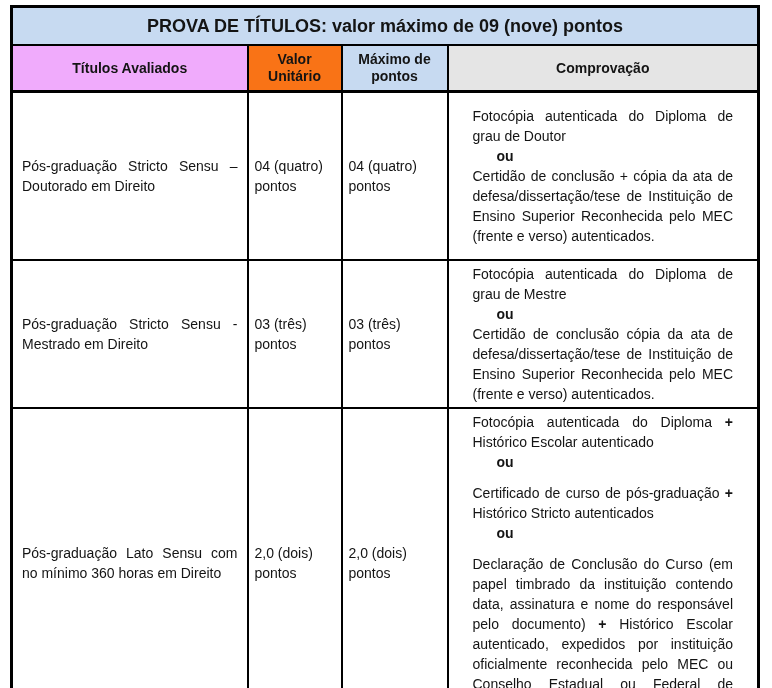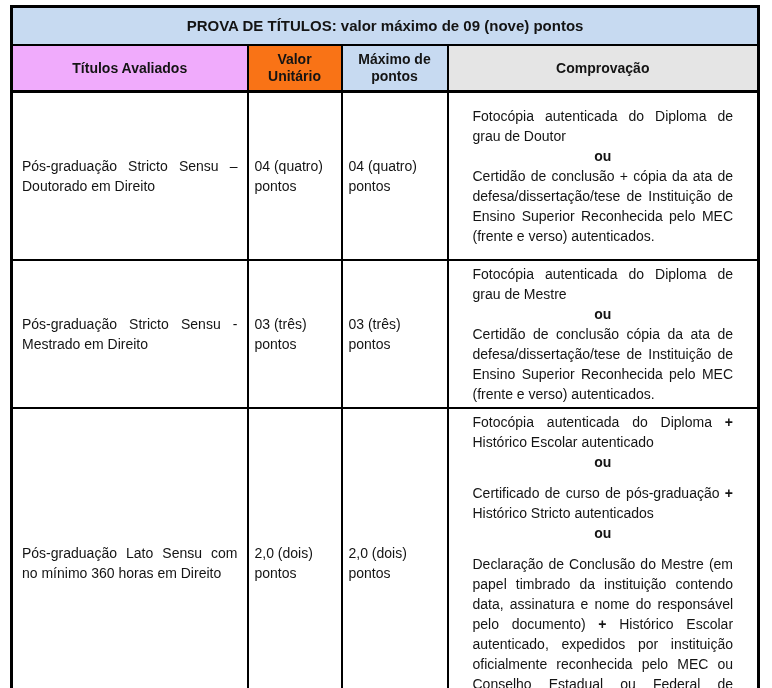--- a/index.html
+++ b/index.html
@@ -24,21 +24,21 @@
     table-layout: fixed;
     font-size: 14px;
     line-height: 20px;
     color: #141414;
   }
   table.doc-table, table.doc-table th, table.doc-table td {
     border: 2px solid #000000;
   }
   table.doc-table { border-width: 3px; }
   th.title-cell {
-    font-size: 15px;
+    font-size: 18px;
     font-weight: bold;
     text-align: center;
     padding: 5px 4px;
     height: 26px;
     border-bottom-width: 3px;
   }
   tr.col-header-row th {
     font-weight: bold;
     text-align: center;
     vertical-align: middle;
@@ -60,21 +60,22 @@
     vertical-align: middle;
     padding: 2px 6px;
   }
   td.c4 {
     text-align: justify;
     vertical-align: middle;
     padding: 3px 24px;
   }
   .ou-line {
     font-weight: bold;
-    text-align: center;
+    text-align: left;
+    margin-left: 24px;
   }
   .pg { margin: 0; }
   .pg.gap { margin-bottom: 11px; }
   .bold-plus { font-weight: bold; }
 </style>
 </head>
 <body>
 
 <div class="page">
   <table class="doc-table">
@@ -127,19 +128,19 @@
         <td class="c4">
           <div class="pg gap">
             <div><span>Fotocópia autenticada do Diploma </span><span class="bold-plus">+</span><span> Histórico Escolar autenticado</span></div>
             <div class="ou-line">ou</div>
           </div>
           <div class="pg gap">
             <div><span>Certificado de curso de pós-graduação </span><span class="bold-plus">+</span><span> Histórico Stricto autenticados</span></div>
             <div class="ou-line">ou</div>
           </div>
           <div class="pg">
-            <div><span>Declaração de Conclusão do Mestre (em papel timbrado da instituição contendo data, assinatura e nome do responsável pelo documento) </span><span class="bold-plus">+</span><span> Histórico Escolar autenticado, expedidos por instituição oficialmente reconhecida pelo MEC ou Conselho Estadual ou Federal de Educação.</span></div>
+            <div><span>Declaração de Conclusão do Curso (em papel timbrado da instituição contendo data, assinatura e nome do responsável pelo documento) </span><span class="bold-plus">+</span><span> Histórico Escolar autenticado, expedidos por instituição oficialmente reconhecida pelo MEC ou Conselho Estadual ou Federal de Educação.</span></div>
           </div>
         </td>
       </tr>
     </tbody>
   </table>
 </div>
 
 </body></html>

